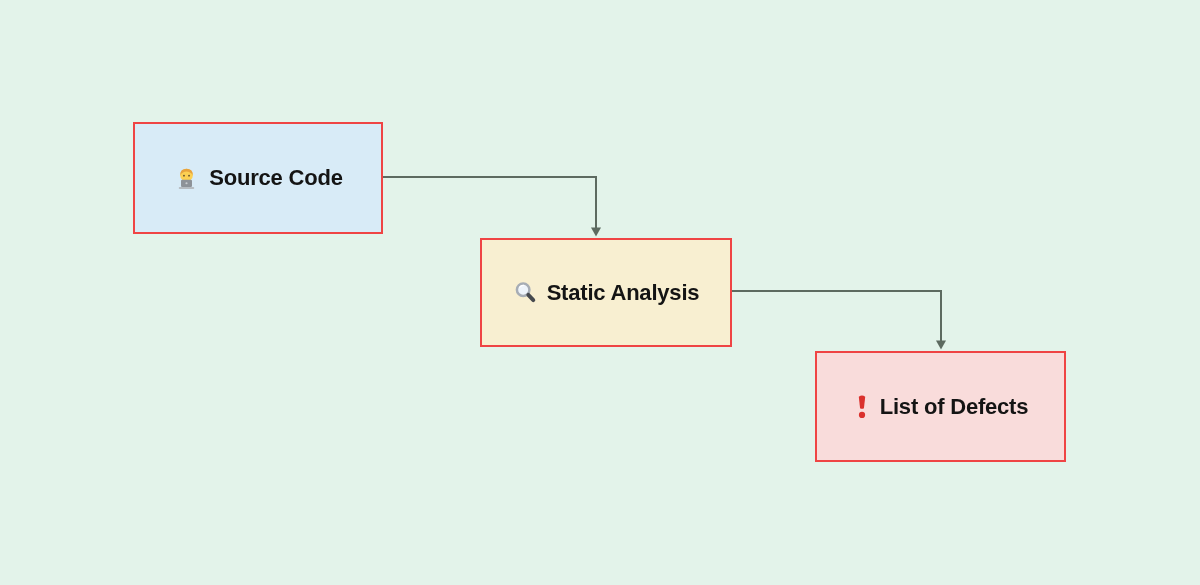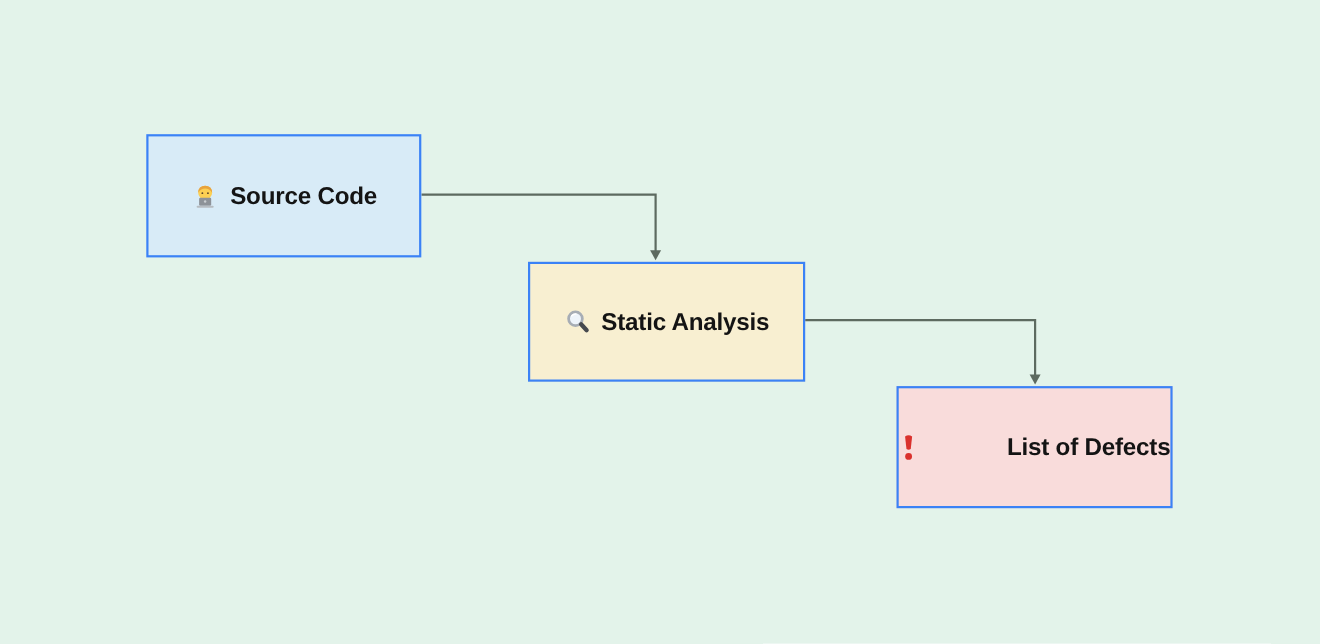--- a/index.html
+++ b/index.html
@@ -18,21 +18,21 @@
     position: absolute;
     left: 0;
     top: 0;
     width: 1200px;
     height: 585px;
     pointer-events: none;
   }
   .node {
     position: absolute;
     box-sizing: border-box;
-    border: 2px solid #3b82f6;
+    border: 2px solid #ef4444;
     display: flex;
     align-items: center;
     justify-content: center;
     gap: 9px;
   }
   .node-label {
     font-size: 22px;
     font-weight: 700;
     color: #141414;
     letter-spacing: -0.2px;
@@ -56,21 +56,20 @@
     width: 252px;
     height: 109px;
     background: #f8efd1;
   }
   #node-list-of-defects {
     left: 815px;
     top: 351px;
     width: 251px;
     height: 111px;
     background: #f9dcdb;
-    justify-content: space-between;
   }
 </style>
 </head>
 <body>
 
 <div class="canvas">
 
   <svg class="edges-layer" viewBox="0 0 1200 585" xmlns="http://www.w3.org/2000/svg">
     <g>
       <path d="M383 177 H596 V229" fill="none" stroke="#5d6a60" stroke-width="2"></path>

